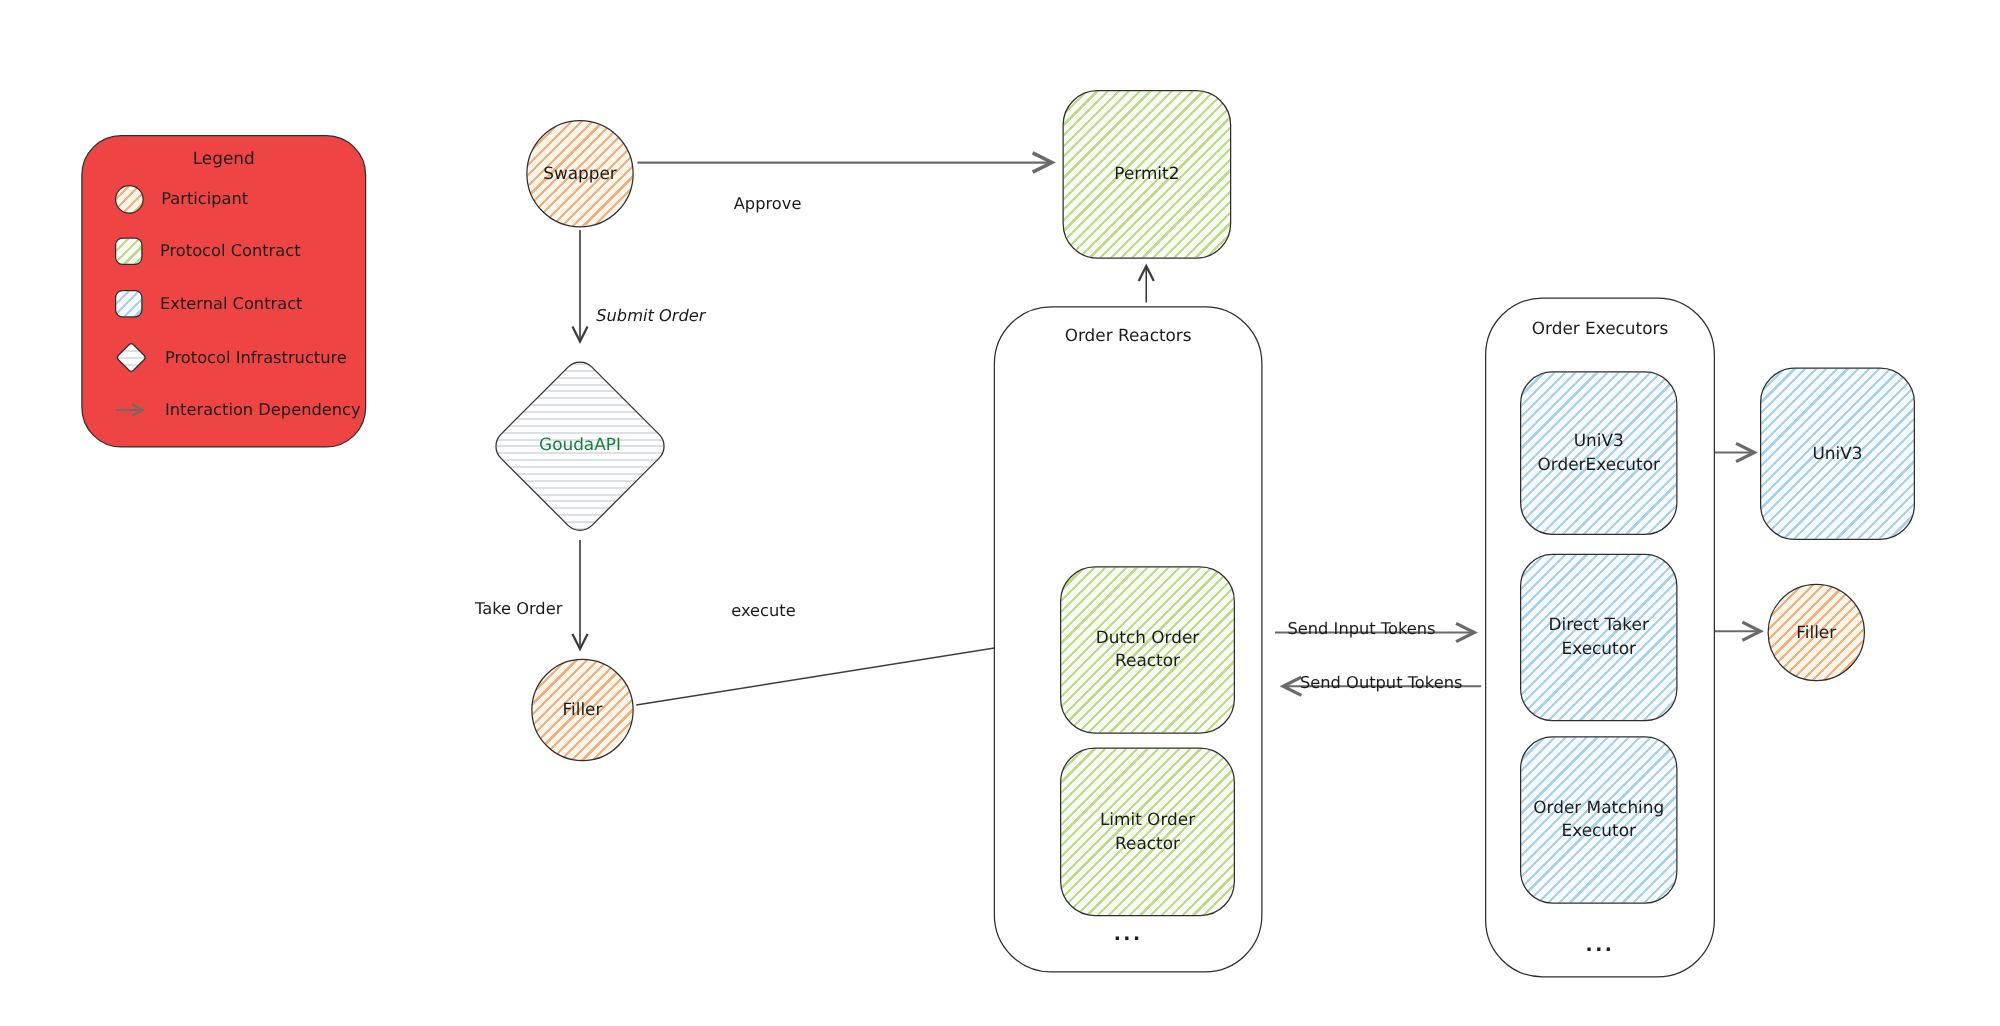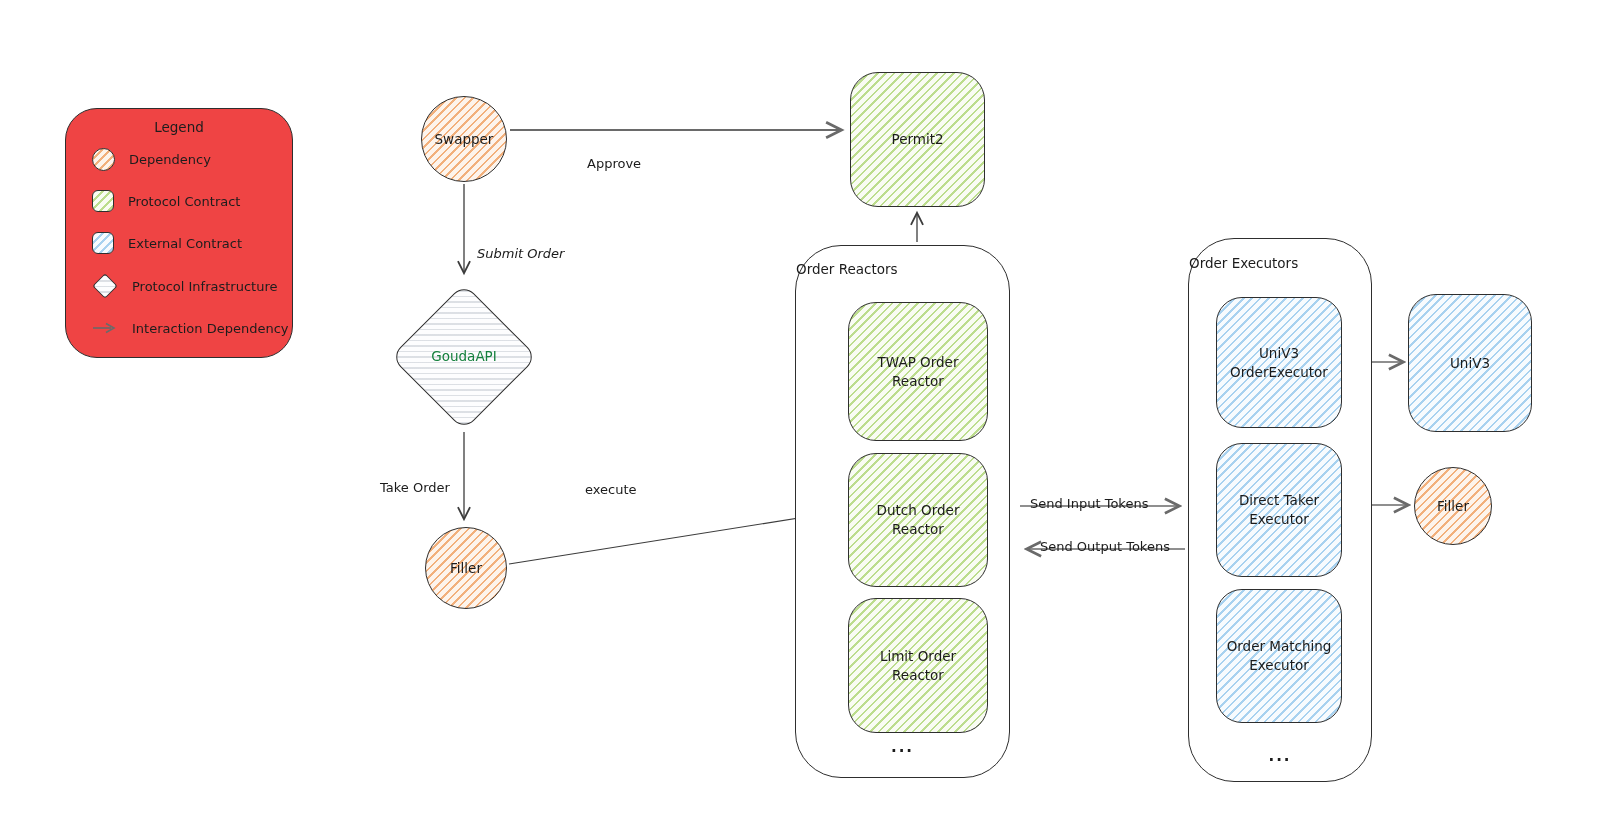--- a/index.html
+++ b/index.html
@@ -32,21 +32,21 @@
   }
   .h-gray {
     background-color:#fdfdfe;
     background-image:repeating-linear-gradient(135deg, rgba(210,214,220,0.75) 0 1.6px, rgba(255,255,255,0) 1.6px 5.5px);
   }
   .group-box {
     position:absolute; border:1.5px solid #2e2e2e; border-radius:46px;
     background:#ffffff;
   }
   .group-title {
-    position:absolute; text-align:left; font-size:13.5px; color:#1b1b1b;
+    position:absolute; text-align:center; font-size:13.5px; color:#1b1b1b;
     width:100%;
   }
   .ellipsis {
     position:absolute; width:100%; text-align:center; font-size:15px;
     font-weight:bold; letter-spacing:2px; color:#1b1b1b;
   }
   .edge-label {
     position:absolute; font-size:13px; color:#1b1b1b; white-space:nowrap;
     margin-top:24px;
   }
@@ -85,21 +85,21 @@
 </head>
 <body>
 
 <div id="canvas">
 
   <div class="legend">
     <div class="legend-title">Legend</div>
 
     <div class="legend-row" style="top:38px;">
       <span class="sw-circle h-orange"></span>
-      <span class="lbl">Dependency</span>
+      <span class="lbl">Participant</span>
     </div>
 
     <div class="legend-row" style="top:80px;">
       <span class="sw-square h-green"></span>
       <span class="lbl">Protocol Contract</span>
     </div>
 
     <div class="legend-row" style="top:122px;">
       <span class="sw-square h-blue"></span>
       <span class="lbl">External Contract</span>
@@ -173,23 +173,20 @@
 
   <div class="node circle h-orange" style="left:425px; top:527px; width:82px; height:82px;">
     <span>Filler</span>
   </div>
 
   <div class="group-box" style="left:795px; top:245px; width:215px; height:533px;">
     <div class="group-title" style="top:15px;">Order Reactors</div>
     <div class="ellipsis" style="top:492px;">...</div>
   </div>
 
-  <div class="node rounded h-green" style="left:848px; top:302px; width:140px; height:139px;">
-    <span>TWAP Order Reactor</span>
-  </div>
   <div class="node rounded h-green" style="left:848px; top:453px; width:140px; height:134px;">
     <span>Dutch Order Reactor</span>
   </div>
   <div class="node rounded h-green" style="left:848px; top:598px; width:140px; height:135px;">
     <span>Limit Order Reactor</span>
   </div>
 
   <div class="group-box" style="left:1188px; top:238px; width:184px; height:544px;">
     <div class="group-title" style="top:16px;">Order Executors</div>
     <div class="ellipsis" style="top:508px;">...</div>

